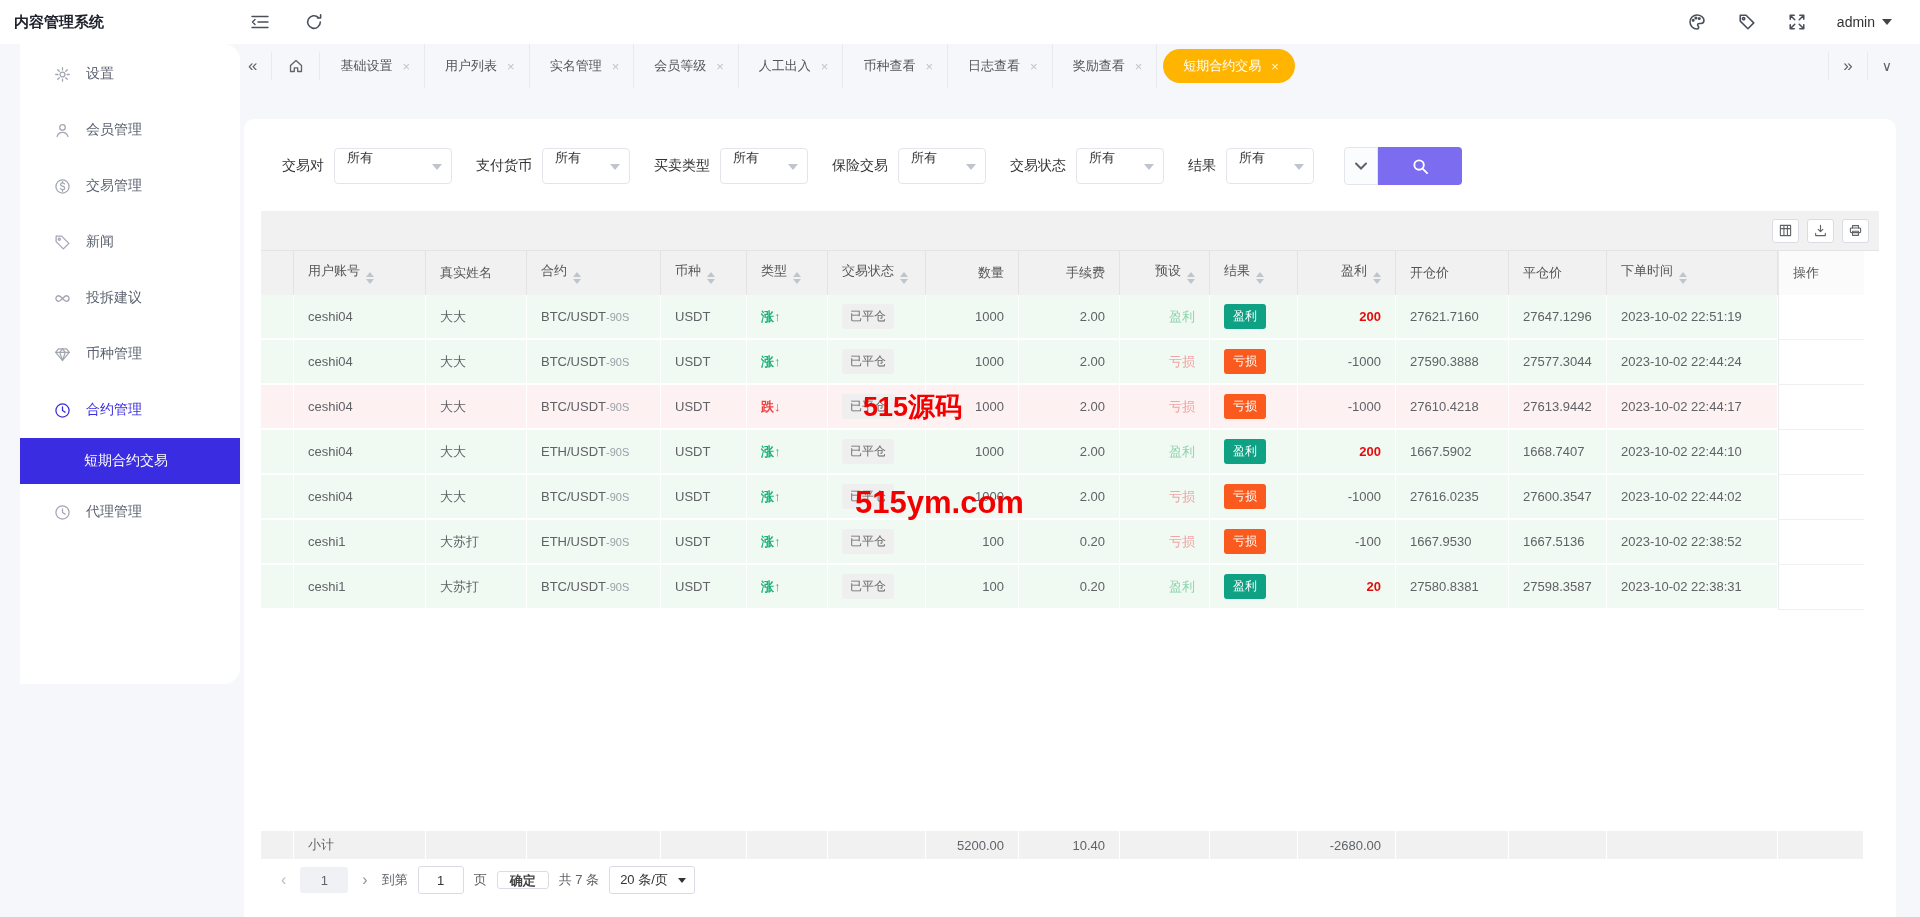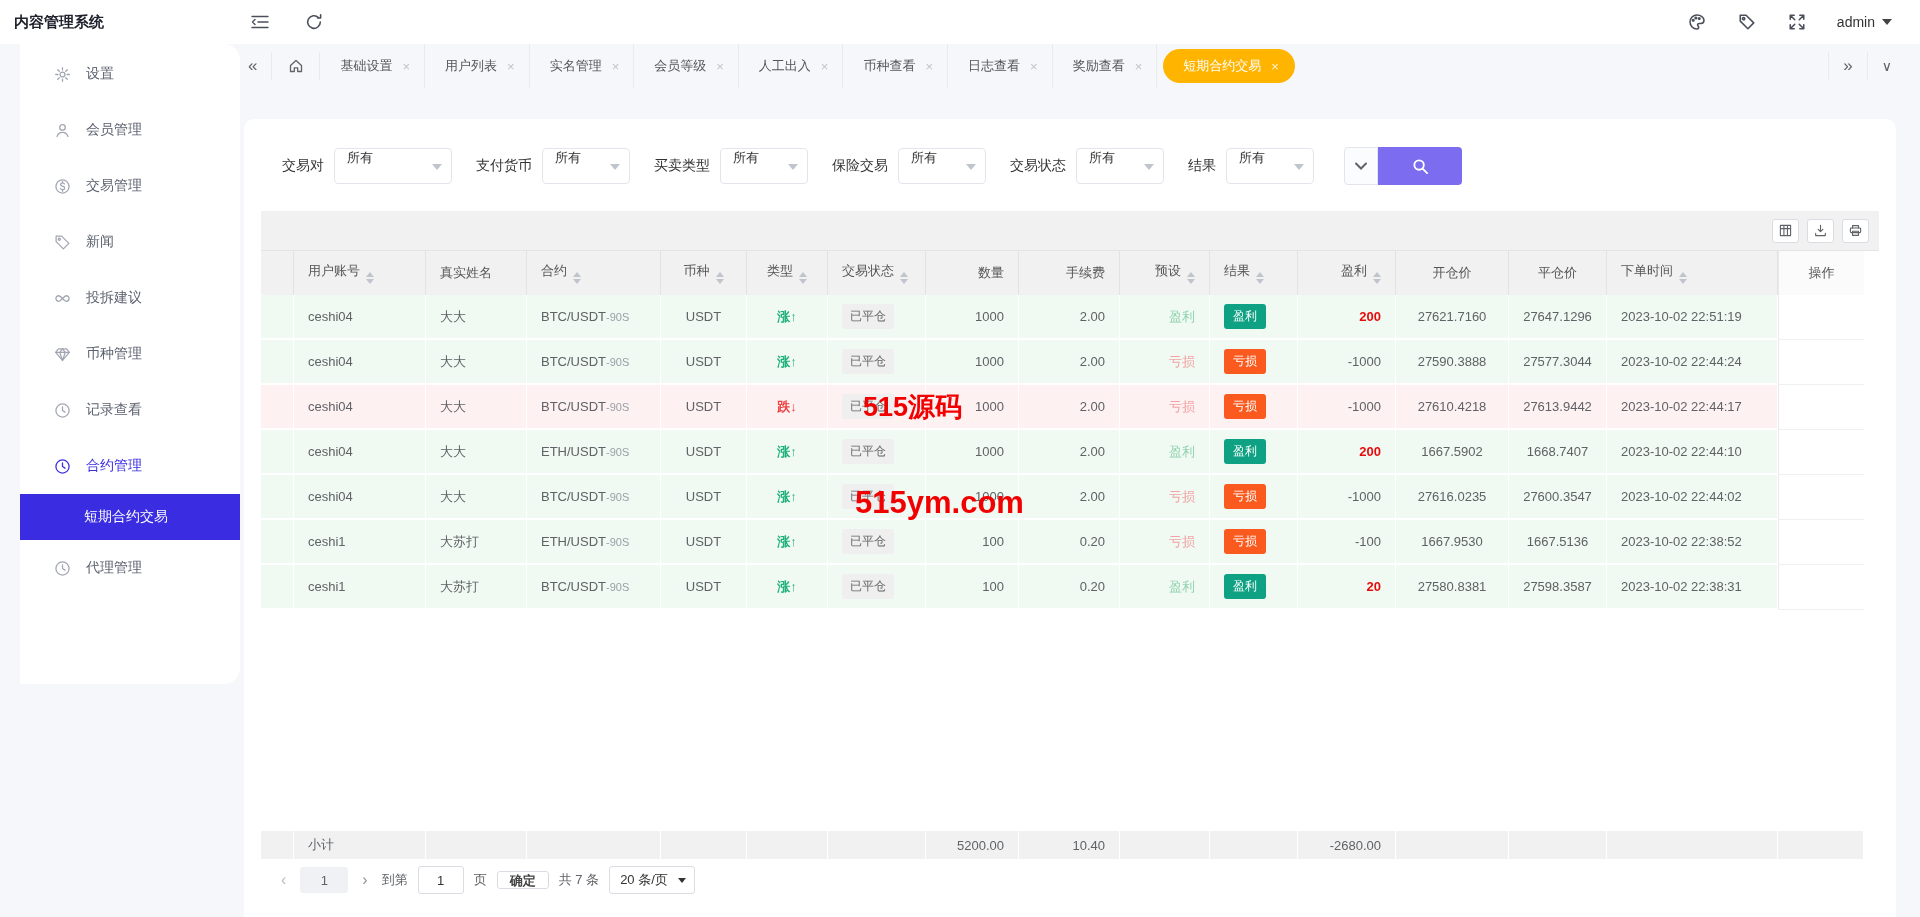--- a/index.html
+++ b/index.html
@@ -61,21 +61,21 @@
   .tbtn svg { width:13px; height:13px; stroke:currentColor; fill:none; stroke-width:1.2; stroke-linejoin:round; stroke-linecap:round; }
 
   table { border-collapse:separate; border-spacing:0; table-layout:fixed; width:1603px; }
   th { height:44px; background:#f1f1f1; font-weight:400; font-size:13px; color:#555; border-right:1px solid #e3e3e3; padding:0 14px; white-space:nowrap; overflow:hidden; }
   th:last-child { border-right:none; }
   th.op { background:#fbfbfb; border-left:1px solid #e9e9e9; border-right:none; }
   td { height:45px; font-size:13px; color:#606266; border-right:1px solid #fff; border-bottom:2px solid #fff; padding:0 14px; white-space:nowrap; overflow:hidden; }
   tr.green td { background:#f0f9f2; }
   tr.pink td { background:#fdf1f1; }
   td.op { background:#fff !important; border-left:1px solid #ebebeb; border-bottom:1px solid #f0f0f0; border-right:none; }
-  .al { text-align:left; } .ac { text-align:center; } .ar { text-align:right; }
+  .al { text-align:left; } .ac { text-align:left; } .ar { text-align:right; }
   .sort { display:inline-flex; flex-direction:column; gap:2px; margin-left:6px; vertical-align:-2px; }
   .sort i { width:0; height:0; border-left:4px solid transparent; border-right:4px solid transparent; }
   .sort .up { border-bottom:5px solid #c0c4cc; }
   .sort .dn { border-top:5px solid #c0c4cc; }
   .suffix { font-size:11px; color:#9aa0a8; }
   .type { font-weight:bold; }
   .type.up { color:#1eb179; } .type.down { color:#ef4242; }
   .tag { display:inline-block; background:#efefef; color:#666; font-size:12px; padding:4px 8px; border-radius:3px; }
   .preset { font-size:13px; }
   .preset.win { color:#8fd3ae; } .preset.loss { color:#f2a3a3; }
@@ -194,29 +194,20 @@
       </div>
       <div class="menu-item">
         <span class="mi-icon">
           <svg viewBox="0 0 16 16">
             <path d="M4.2 2.6h7.6L14.4 6 8 13.6 1.6 6z"></path>
             <path d="M1.6 6h12.8M8 13.6L5.4 6 8 2.6 10.6 6z"></path>
           </svg>
         </span>
         <span class="mi-label">币种管理</span>
       </div>
-      <div class="menu-item">
-        <span class="mi-icon">
-          <svg viewBox="0 0 16 16">
-            <circle cx="8" cy="8" r="6.2"></circle>
-            <path d="M8 4.6V8l2.4 1.5"></path>
-          </svg>
-        </span>
-        <span class="mi-label">记录查看</span>
-      </div>
       <div class="menu-item parent-active">
         <span class="mi-icon">
           <svg viewBox="0 0 16 16">
             <circle cx="8" cy="8" r="6.2"></circle>
             <path d="M8 4.6V8l2.4 1.5"></path>
           </svg>
         </span>
         <span class="mi-label">合约管理</span>
       </div>
       <div class="sub-item active">

